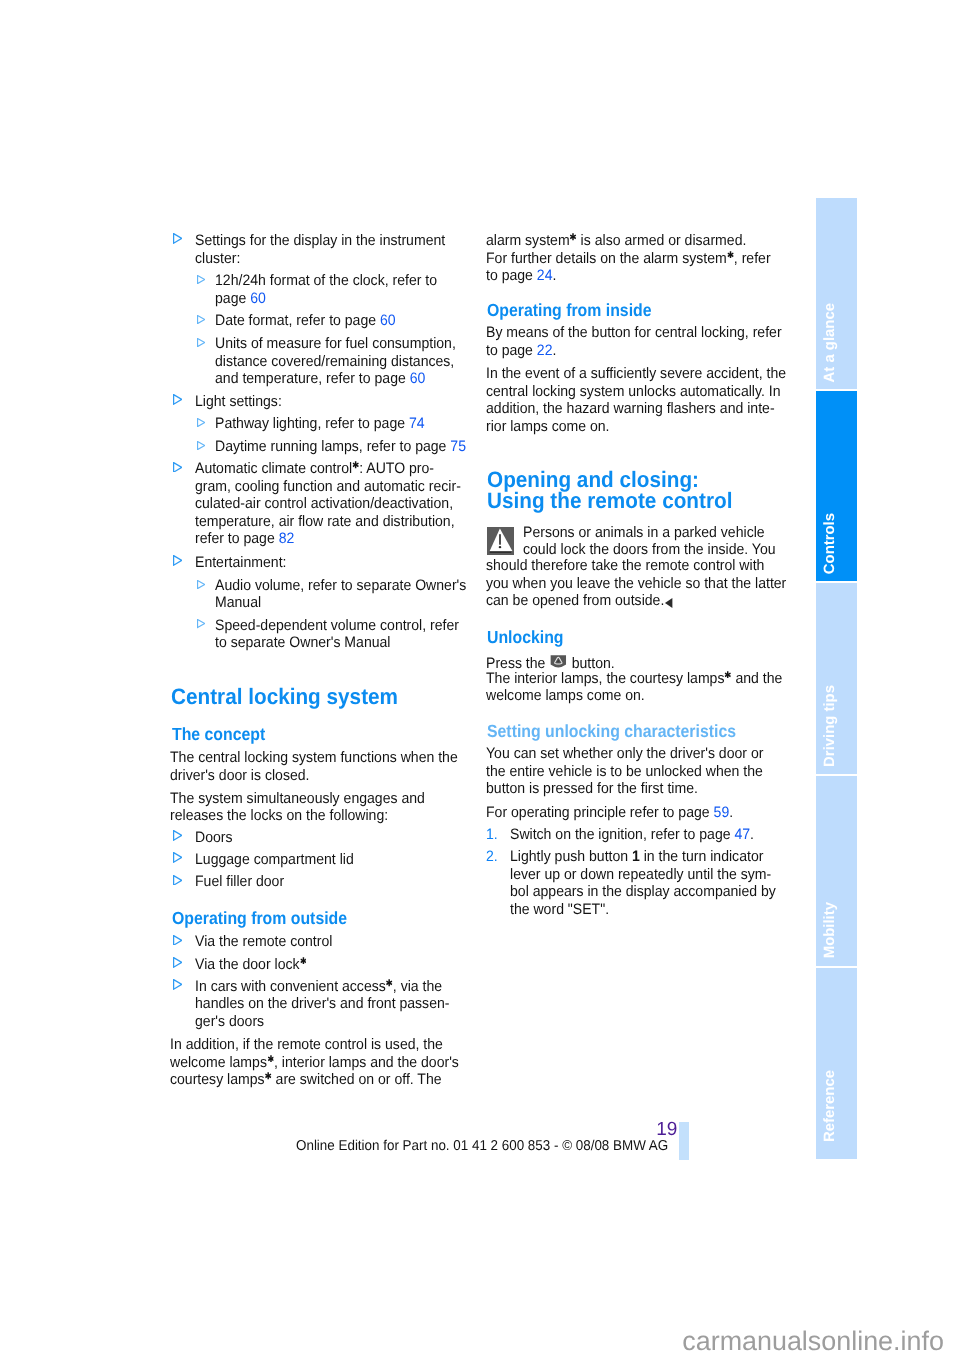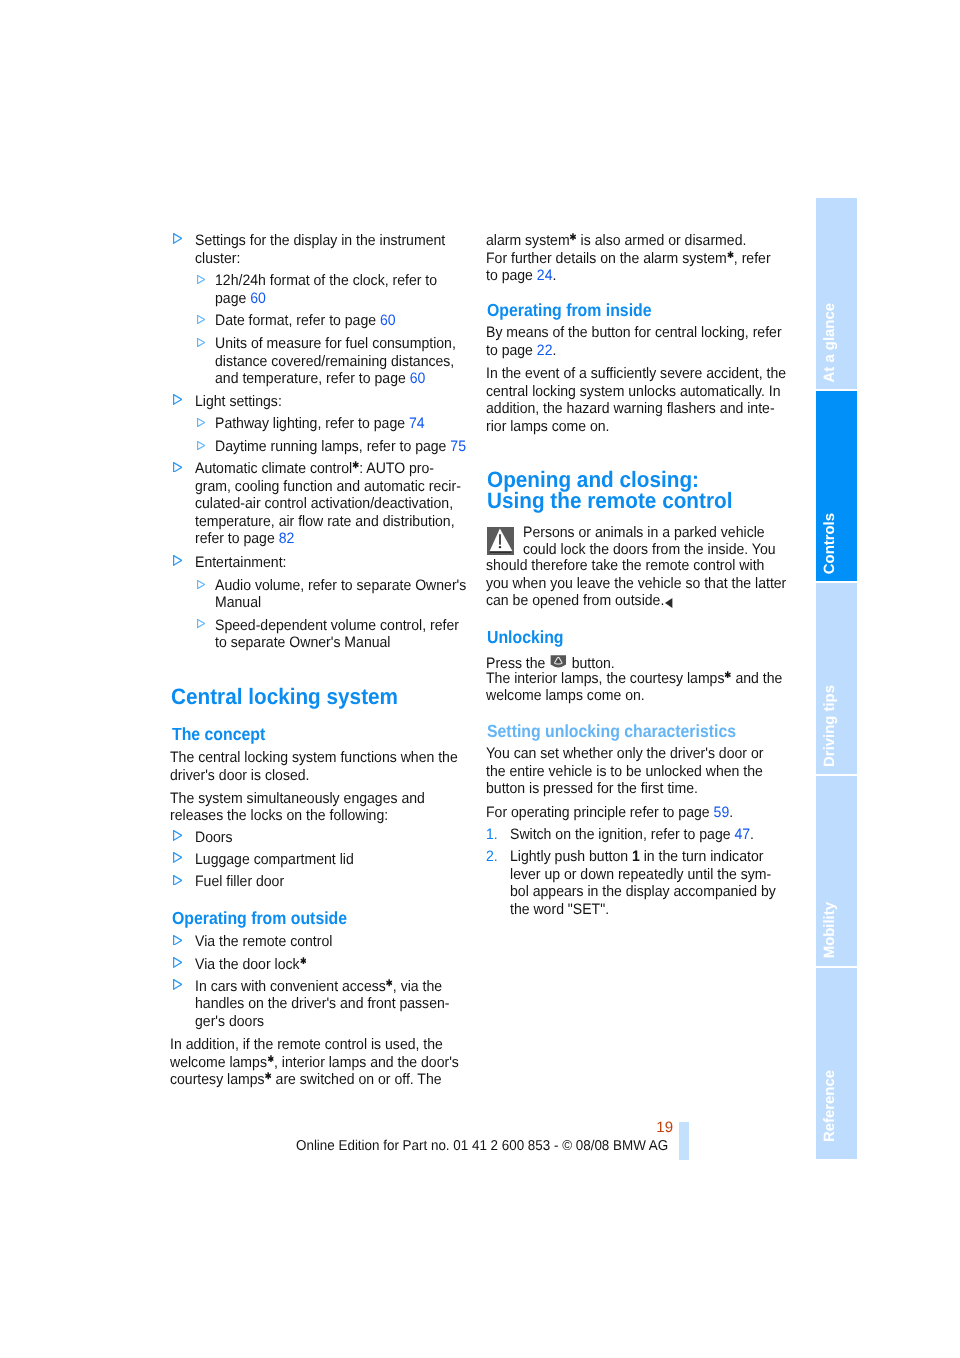--- a/index.html
+++ b/index.html
@@ -31,21 +31,21 @@
   
   .tabs{position:absolute;left:815.9px;top:197.7px;width:41.3px;}
   .tab{position:absolute;left:0;width:41.3px;background:#bedcfd;}
   .tab.active{background:#0090f7;}
   .tab .tlabel{position:absolute;left:-6px;bottom:7.2px;width:41.3px;
      writing-mode:vertical-rl;transform:rotate(180deg);transform-origin:center;
      color:#ffffff;font-size:14.9px;font-weight:bold;line-height:41.3px;
      white-space:nowrap;text-align:left;}
   .tab.last .tlabel{bottom:17.5px;}
 
-  .pagenum{position:absolute;font-size:15px;color:#c2410c;}
+  .pagenum{position:absolute;font-size:19px;color:#4c1d95;}
   .footer{position:absolute;font-size:14.3px;transform:scaleX(0.938);transform-origin:0 0;color:#131313;white-space:pre;}
   .footbar{position:absolute;background:#c3e0fc;}
   .watermark{position:absolute;font-size:26.9px;color:#9d9d9d;white-space:pre;}
 </style>
 </head>
 <body>
 
 <div class="page">
 <div id="content">
       <span class="tri" style="left:172.7px;top:231.2px"><svg width="9.4" height="10.8" viewBox="0 0 9.4 10.8">
@@ -247,14 +247,15 @@
         <span class="tlabel">Mobility</span>
       </div>
   <div class="tab last" style="top:770.2px;height:191.5px">
         <span class="tlabel">Reference</span>
       </div>
 </div>
 
 <div class="pagenum" style="left:656.3px;top:1119.2px">19</div>
 <div class="footbar" style="left:679.2px;top:1122px;width:9.6px;height:37.8px"></div>
 <div class="footer" style="left:296.4px;top:1138.3px">Online Edition for Part no. 01 41 2 600 853 - © 08/08 BMW AG</div>
+<div class="watermark" style="left:682.3px;top:1325.6px">carmanualsonline.info</div>
 
 </div>
 
 </body></html>

